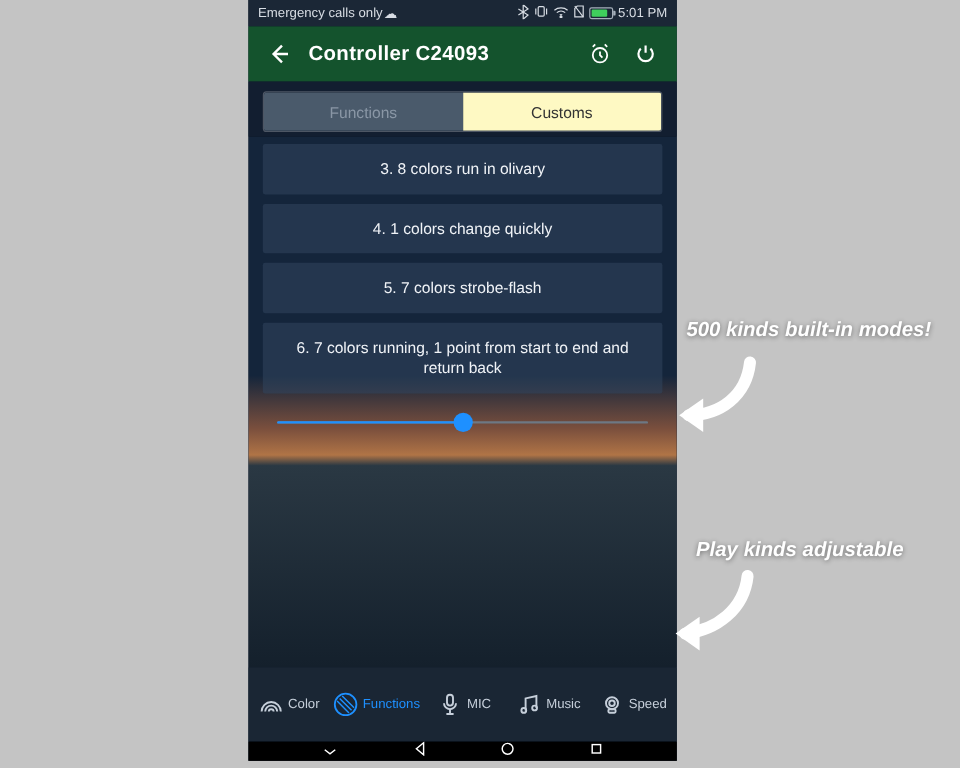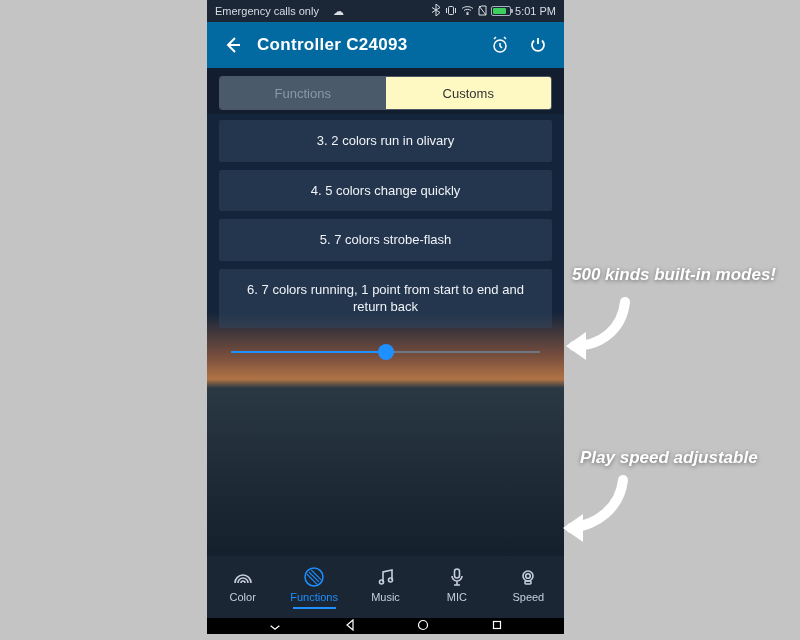--- a/index.html
+++ b/index.html
@@ -19,21 +19,21 @@
   
   .statusbar {
     height: 22px;
     display: flex;
     align-items: center;
     padding: 0 8px;
     font-size: 11px;
     color: #d8dde4;
     background: #1b2736;
   }
-  .statusbar .left { flex: 1; display: flex; align-items: center; gap: 14px; }
+  .statusbar .left { flex: 1; display: flex; align-items: center; gap: 1px; }
   .statusbar .right { display: flex; align-items: center; gap: 4px; }
   .statusbar .right span, .statusbar .right svg { flex-shrink: 0; }
   .cloud-icon { font-size: 11px; }
   .battery {
     display: inline-flex; align-items: center;
     border: 1px solid #a6b0bb;
     border-radius: 2px;
     width: 20px; height: 10px;
     position: relative;
   }
@@ -42,21 +42,21 @@
     width: 2px; height: 4px; background: #a6b0bb; border-radius: 0 1px 1px 0;
   }
   .battery-fill { background: #3fcf5c; height: 6px; width: 13px; margin: 1px; border-radius: 1px; }
   
   .app-header {
     height: 46px;
     display: flex;
     align-items: center;
     padding: 0 12px;
     color: #fff;
-    background: #0369a1;
+    background: #14532d;
     gap: 10px;
   }
   .app-header .title { flex: 1; font-size: 17px; font-weight: 600; letter-spacing: .3px; }
   .iconbtn { width: 28px; height: 28px; display:flex; align-items:center; justify-content:center; color:#eef2f7; }
   
   .segwrap { padding: 8px 12px 4px; background: #121e30; }
   .seg {
     display: flex;
     height: 34px;
     border-radius: 3px;
@@ -120,21 +120,21 @@
     color: #eef2f7; font-size: 14px; padding: 10px 12px 6px;
   }
   
   .tabbar {
     position: absolute; left:0; right:0; bottom: 16px;
     height: 62px;
     background: #1a2634;
     display: flex;
   }
   .tab {
-    flex: 1; display: flex; flex-direction: column; align-items: center; justify-content: center;
+    flex: 1; display: flex; align-items: center; justify-content: center;
     gap: 3px; color: #c6cfda; font-size: 11px;
   }
   .tab.active { color: #1e90ff; }
   .tab .ticon { width: 22px; height: 22px; display:flex; align-items:center; justify-content:center; }
   .tab.active .underline { height: 2px; background:#1e90ff; width: 60%; margin-top:1px; }
   .tab .underline { height: 2px; width: 0; }
   
   .androidnav {
     position: absolute; left:0; right:0; bottom:0;
     height: 16px;
@@ -223,22 +223,22 @@
         </div>
       <div class="segitem active">
           <span>Customs</span>
         </div>
     </div>
   </div>
 
   <div class="content">
     <div class="sunset"></div>
     <div class="modelist">
-      <div class="mode"><span>3. 2 colors run in olivary</span></div>
-      <div class="mode"><span>4. 5 colors change quickly</span></div>
+      <div class="mode"><span>3. 8 colors run in olivary</span></div>
+      <div class="mode"><span>4. 1 colors change quickly</span></div>
       <div class="mode"><span>5. 7 colors strobe-flash</span></div>
       <div class="mode"><span>6. 7 colors running, 1 point from start to end and return back</span></div>
     </div>
     <div class="slider-area">
       <div class="slider">
         <div class="track"></div>
         <div class="track-fill" id="slfill" style="width: 50%;"></div>
         <div class="thumb" id="slthumb" style="left: 50%;"></div>
       </div>
     </div>
@@ -263,36 +263,36 @@
             <circle cx="11" cy="11" r="9" fill="none" stroke="#1e90ff" stroke-width="1.5"></circle>
             <path d="M4 8l14 0M4 11h14M4 14h14" stroke="#1e90ff" stroke-width="1.2" transform="rotate(45 11 11)"></path>
           </svg>
       </div>
       <span>Functions</span>
       <div class="underline"></div>
     </div>
     <div class="tab">
       <div class="ticon">
         <svg width="22" height="22" viewBox="0 0 22 22" fill="none" stroke="#c6cfda" stroke-width="1.6">
+            <rect x="8.5" y="3" width="5" height="9" rx="2.5"></rect>
+            <path d="M6 10a5 5 0 0010 0M11 15v4M8 19h6"></path>
+          </svg>
+      </div>
+      <span>MIC</span>
+      <div class="underline"></div>
+    </div>
+    <div class="tab">
+      <div class="ticon">
+        <svg width="22" height="22" viewBox="0 0 22 22" fill="none" stroke="#c6cfda" stroke-width="1.6">
             <path d="M8 16V6l9-2v10"></path>
             <circle cx="6.5" cy="16" r="2"></circle>
             <circle cx="15.5" cy="14" r="2"></circle>
           </svg>
       </div>
       <span>Music</span>
-      <div class="underline"></div>
-    </div>
-    <div class="tab">
-      <div class="ticon">
-        <svg width="22" height="22" viewBox="0 0 22 22" fill="none" stroke="#c6cfda" stroke-width="1.6">
-            <rect x="8.5" y="3" width="5" height="9" rx="2.5"></rect>
-            <path d="M6 10a5 5 0 0010 0M11 15v4M8 19h6"></path>
-          </svg>
-      </div>
-      <span>MIC</span>
       <div class="underline"></div>
     </div>
     <div class="tab">
       <div class="ticon">
         <svg width="22" height="22" viewBox="0 0 22 22" fill="none" stroke="#c6cfda" stroke-width="1.6">
             <circle cx="11" cy="10" r="5"></circle>
             <circle cx="11" cy="10" r="2.3"></circle>
             <rect x="8" y="15" width="6" height="3" rx="1"></rect>
           </svg>
       </div>
@@ -325,17 +325,17 @@
   </div>
 
 </div>
 
 <div class="anno" style="left:572px; top:265px;">500 kinds built-in modes!</div>
 <svg class="arrow" style="left:560px; top:290px;" width="80" height="80" viewBox="0 0 80 80">
   <path d="M65 12 C 62 40, 40 56, 14 56" stroke="#fff" stroke-width="10" fill="none" stroke-linecap="round"></path>
   <path d="M6 56 L26 42 L26 70 Z" fill="#fff"></path>
 </svg>
 
-<div class="anno" style="left:580px; top:448px;">Play speed adjustable</div>
+<div class="anno" style="left:580px; top:448px;">Play kinds adjustable</div>
 <svg class="arrow" style="left:555px; top:470px;" width="80" height="80" viewBox="0 0 80 80">
   <path d="M68 10 C 65 38, 42 55, 16 58" stroke="#fff" stroke-width="10" fill="none" stroke-linecap="round"></path>
   <path d="M8 58 L28 44 L28 72 Z" fill="#fff"></path>
 </svg>
 
 </body></html>

